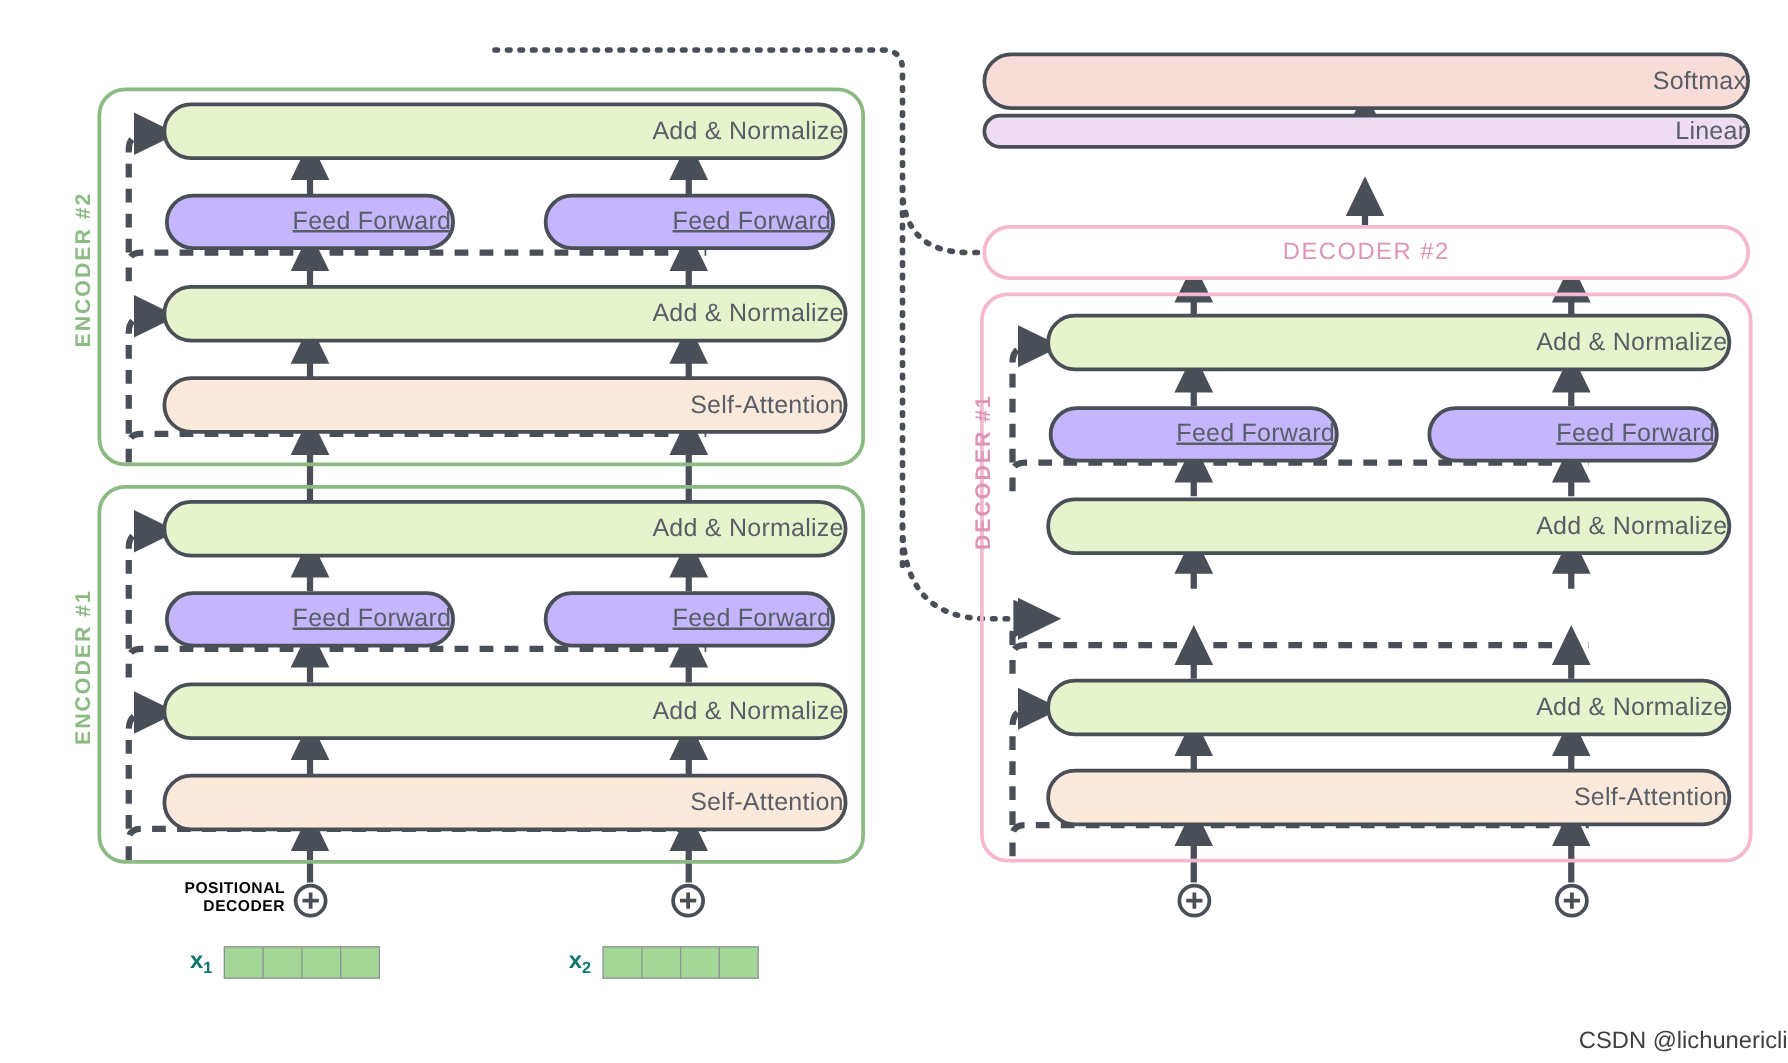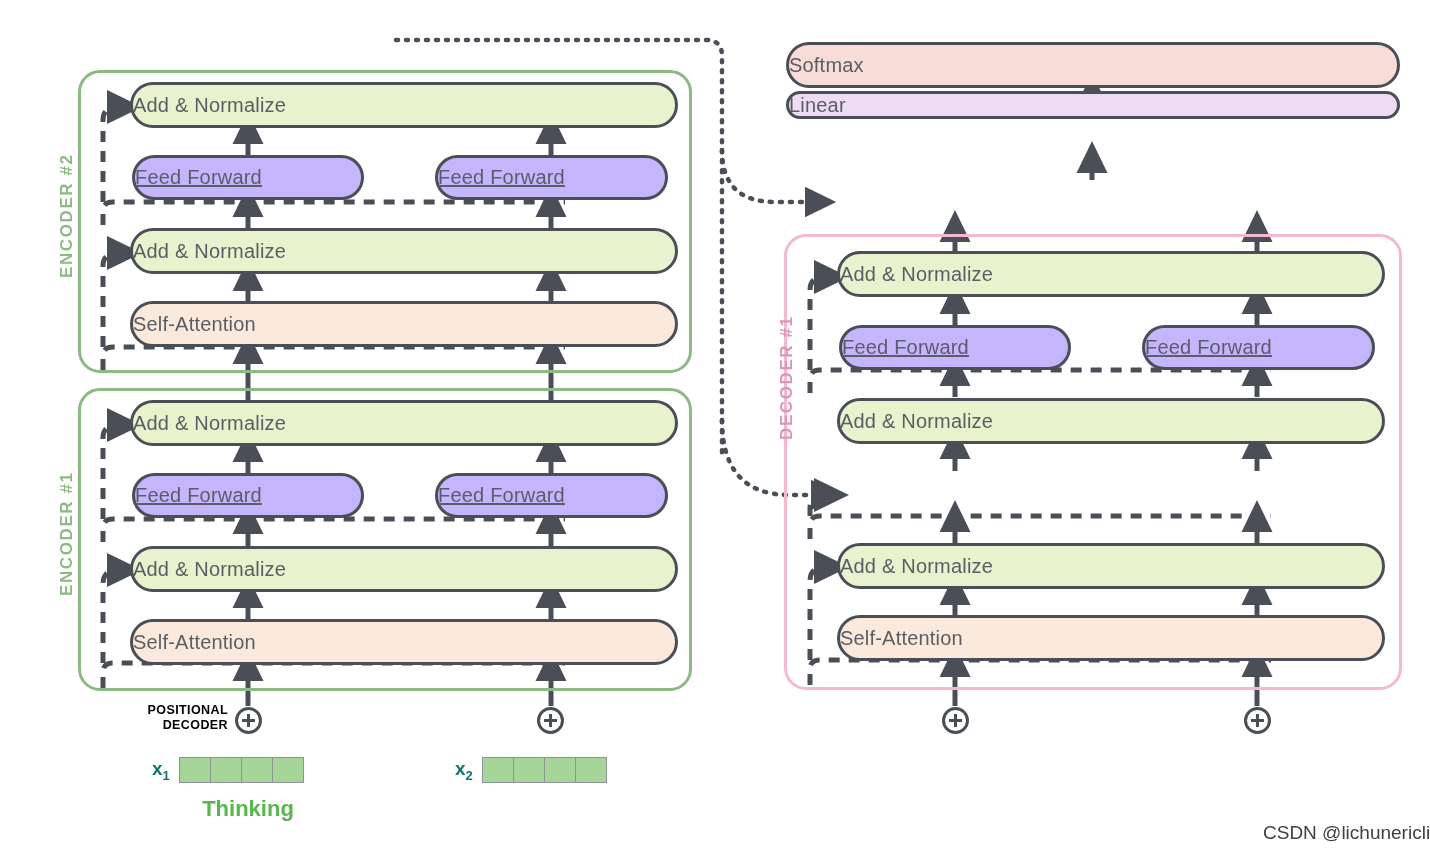--- a/index.html
+++ b/index.html
@@ -52,21 +52,21 @@
   .stack-label.dec { color: #dd94b6; }
 
   
   .pill {
     position: absolute;
     box-sizing: border-box;
     border: 3px solid #4a4f57;
     border-radius: 999px;
     display: flex;
     align-items: center;
-    justify-content: flex-start;
+    justify-content: flex-end;
     font-size: 20px;
     color: #595e66;
     letter-spacing: 0.2px;
     white-space: nowrap;
   }
   .pill.addnorm { background: #e7f3cd; }
   .pill.attn    { background: #fbeadb; }
   .pill.ff      { background: #c4b5fd; text-decoration: underline; }
   .pill.softmax { background: #f8dcd8; }
   .pill.linear  { background: #eedcf2; }
@@ -299,20 +299,23 @@
     <span>Self-Attention</span>
   </div>
 
   <div class="pill softmax" style="left:786px; top:42px; width:614px; height:46px;">
     <span>Softmax</span>
   </div>
   <div class="pill linear" style="left:786px; top:91px; width:614px; height:28px;">
     <span>Linear</span>
   </div>
 
+  <div class="dec2-strip" style="left:786px; top:180px; width:614px; height:44px;">
+    <span>DECODER #2</span>
+  </div>
 
   <div class="stack-frame dec" style="left:784px; top:234px; width:618px; height:456px;"></div>
   <div class="stack-label dec" style="left:777px; top:440px;">DECODER #1</div>
 
   <div class="pill addnorm" style="left:837px; top:251px; width:548px; height:46px;">
     <span>Add &amp; Normalize</span>
   </div>
   <div class="pill ff" style="left:839px; top:325px; width:232px; height:45px;">
     <span>Feed Forward</span>
   </div>
@@ -343,21 +346,20 @@
     <span class="embed-tag">
       <span>x</span><sub>1</sub>
     </span>
     <span class="embed-cells">
       <span class="cell"></span>
       <span class="cell"></span>
       <span class="cell"></span>
       <span class="cell"></span>
     </span>
   </div>
-  <div class="token-word" style="left:138px; top:796px; width:220px;">Thinking</div>
 
   <div class="embed-row" style="left:455px; top:757px;">
     <span class="embed-tag">
       <span>x</span><sub>2</sub>
     </span>
     <span class="embed-cells">
       <span class="cell"></span>
       <span class="cell"></span>
       <span class="cell"></span>
       <span class="cell"></span>

